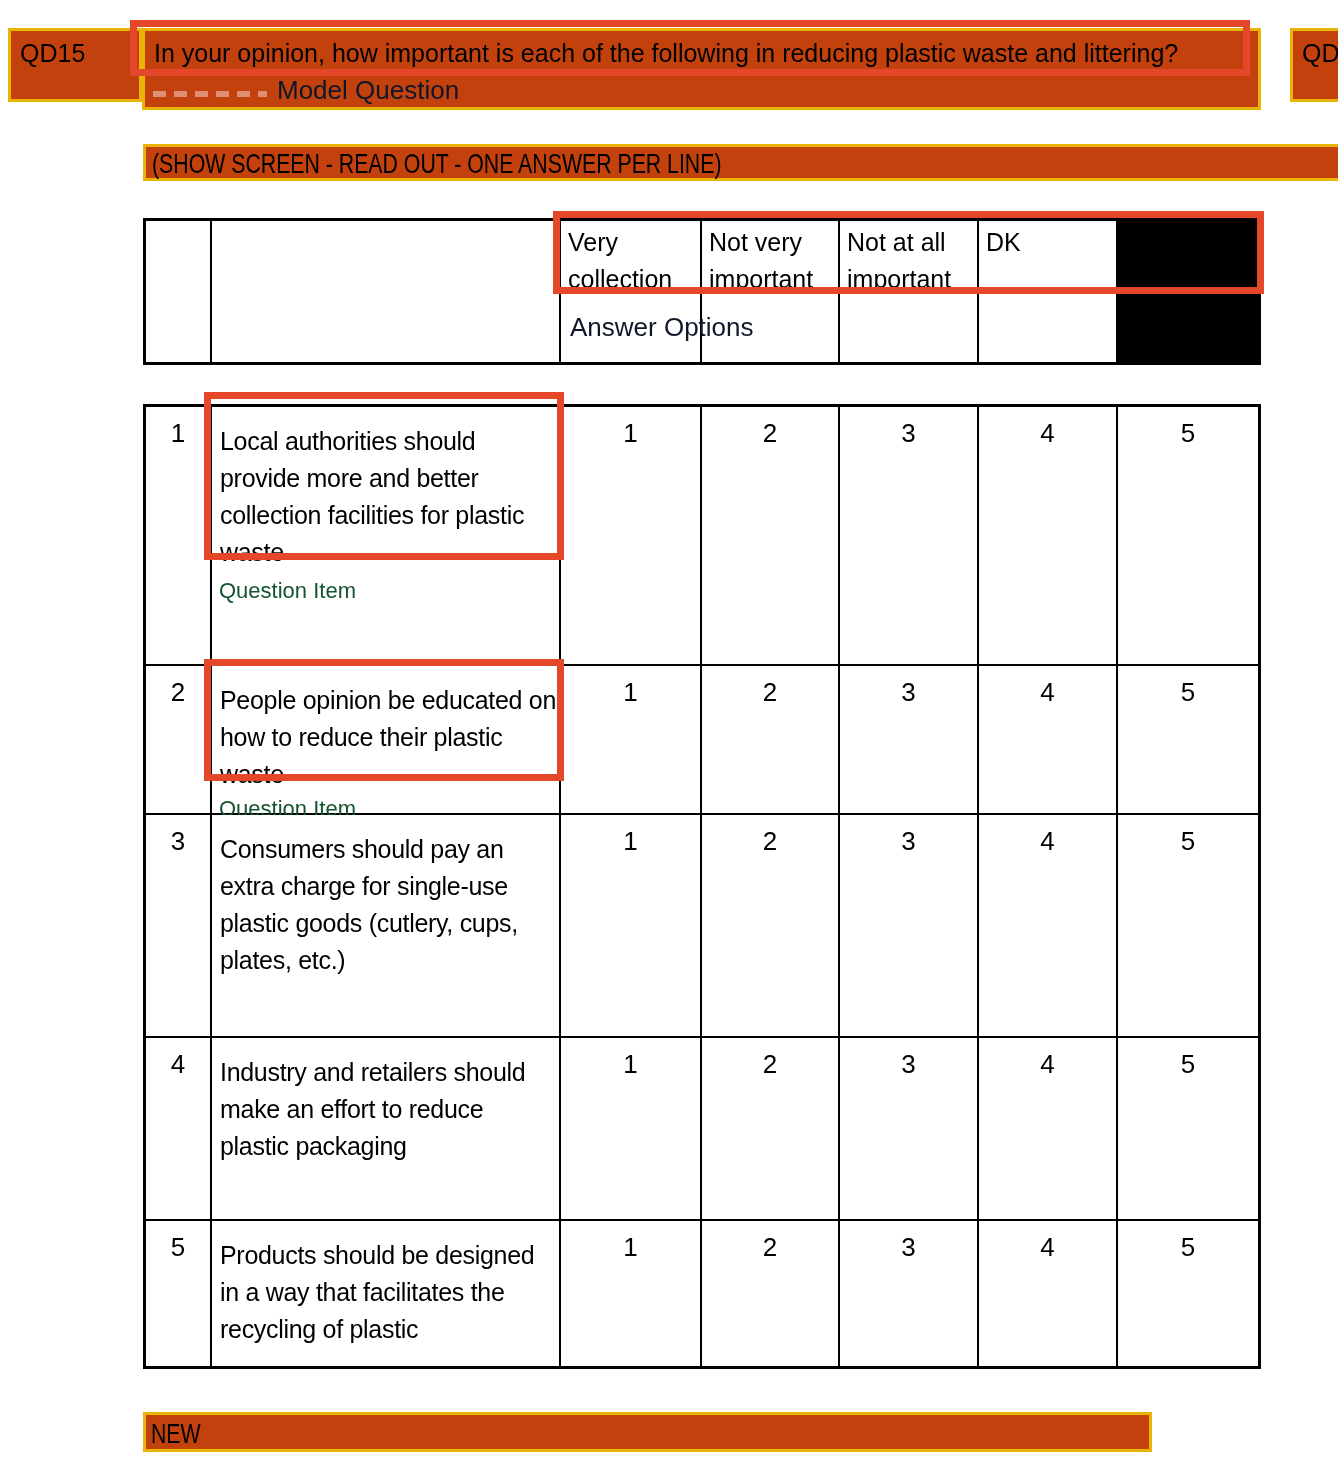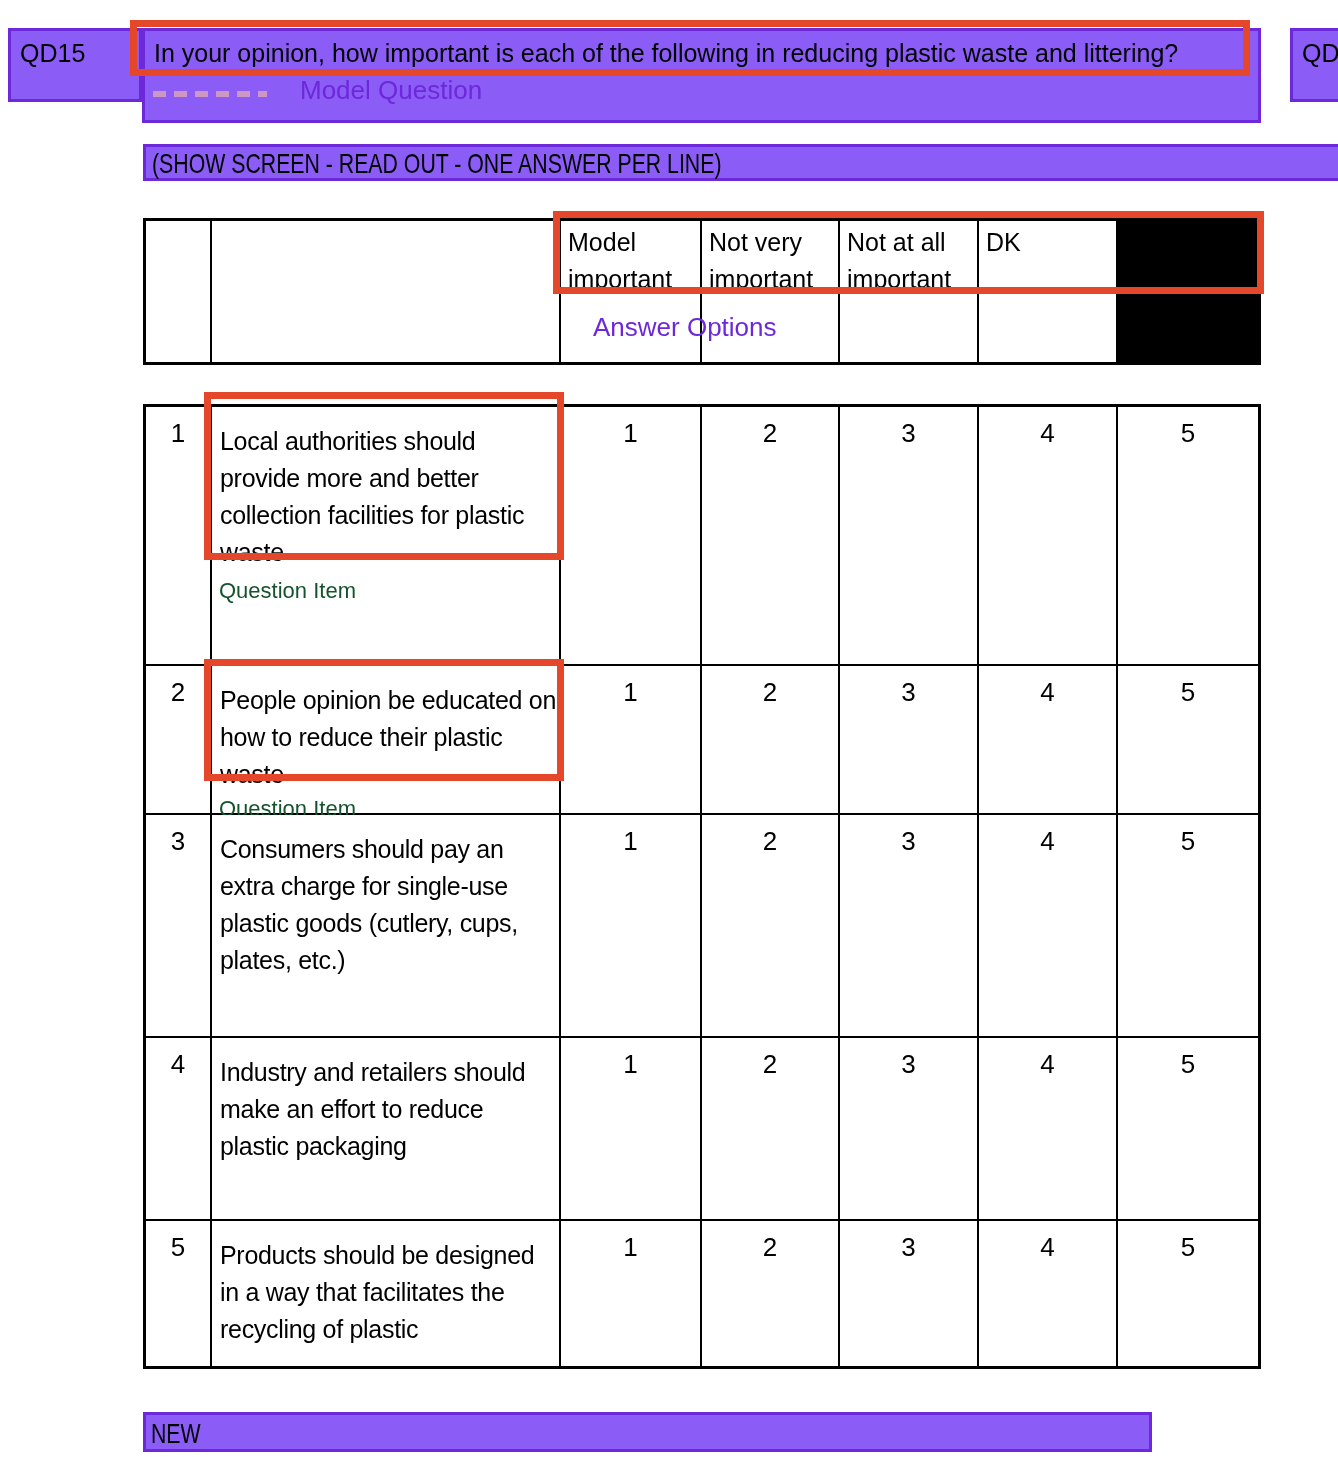--- a/index.html
+++ b/index.html
@@ -7,22 +7,22 @@
   body {
     position: relative;
     width: 1338px;
     height: 1457px;
     overflow: hidden;
     font-family: "Liberation Sans", sans-serif;
     color: #000;
   }
   .box {
     position: absolute;
-    border: 3px solid #6d28d9;
-    background: #8b5cf6;
+    border: 3px solid #eab308;
+    background: #c2410c;
   }
   .box-text {
     padding: 6px 6px 0 9px;
     font-size: 25px;
     line-height: 32px;
     white-space: nowrap;
   }
   
   .cond {
     display: inline-block;
@@ -72,38 +72,37 @@
   }
   
   .redrect {
     position: absolute;
     border: 7px solid #E4472A;
     pointer-events: none;
     z-index: 5;
   }
   .red-label {
     position: absolute;
-    color: #6d28d9;
+    color: #0f172a;
     font-size: 26px;
     line-height: 27px;
     white-space: nowrap;
     z-index: 6;
-    margin-left: 23px;
   }
   
   #erased-artifact {
     position: absolute;
     left: 153px; top: 91px;
     width: 114px; height: 6px;
     background: repeating-linear-gradient(90deg, #f0b7ab 0 13px, transparent 13px 21px);
     opacity: 0.65;
     z-index: 2;
   }
   #qd15-box       { left: 8px;    top: 28px;   width: 134px;  height: 74px; }
-  #question-box   { left: 142px;  top: 28px;   width: 1119px; height: 95px; }
+  #question-box   { left: 142px;  top: 28px;   width: 1119px; height: 82px; }
   #qd-right-box   { left: 1290px; top: 28px;   width: 90px;   height: 74px; }
   #instruction-box{ left: 143px;  top: 144px;  width: 1330px; height: 37px; }
   #new-box        { left: 143px;  top: 1412px; width: 1009px; height: 40px; }
   #instruction-box .cond { margin: 2px 0 0 6px; line-height: 29px; }
   #new-box .cond         { margin: 4px 0 0 5px; line-height: 29px; }
   #rect-question  { left: 130px; top: 20px;  width: 1120px; height: 56px; }
   #rect-answers   { left: 553px; top: 211px; width: 711px;  height: 83px; }
   #rect-item1     { left: 204px; top: 392px; width: 360px;  height: 168px; }
   #rect-item2     { left: 204px; top: 659px; width: 360px;  height: 122px; }
   #label-model-question { left: 277px; top: 77px; }
@@ -125,21 +124,21 @@
 <div class="red-label" id="label-model-question">Model Question</div>
 <div id="erased-artifact"></div>
 
 <div class="box" id="instruction-box">
   <span class="cond">(SHOW SCREEN - READ OUT - ONE ANSWER PER LINE)</span>
 </div>
 
 <div class="grid cols7" id="header-grid">
   <div class="cell"></div>
   <div class="cell"></div>
-  <div class="cell c-head">Model important</div>
+  <div class="cell c-head">Very collection</div>
   <div class="cell c-head">Not very important</div>
   <div class="cell c-head">Not at all important</div>
   <div class="cell c-head">DK</div>
 </div>
 <div class="redrect" id="rect-answers"></div>
 <div class="red-label" id="label-answer-options">Answer Options</div>
 
 <div class="grid cols7" id="main-grid">
 
   <div class="cell c-num">1</div>

